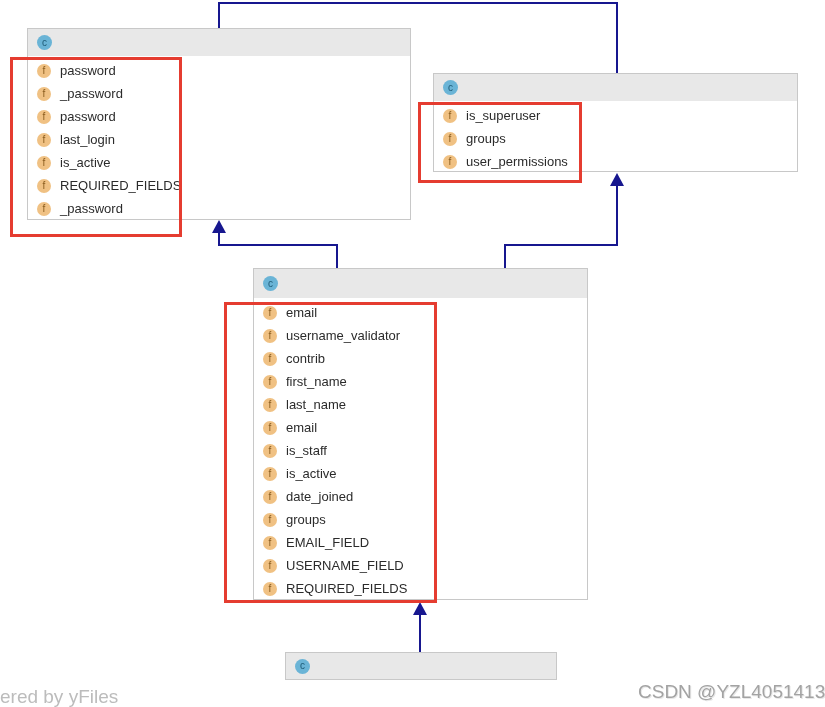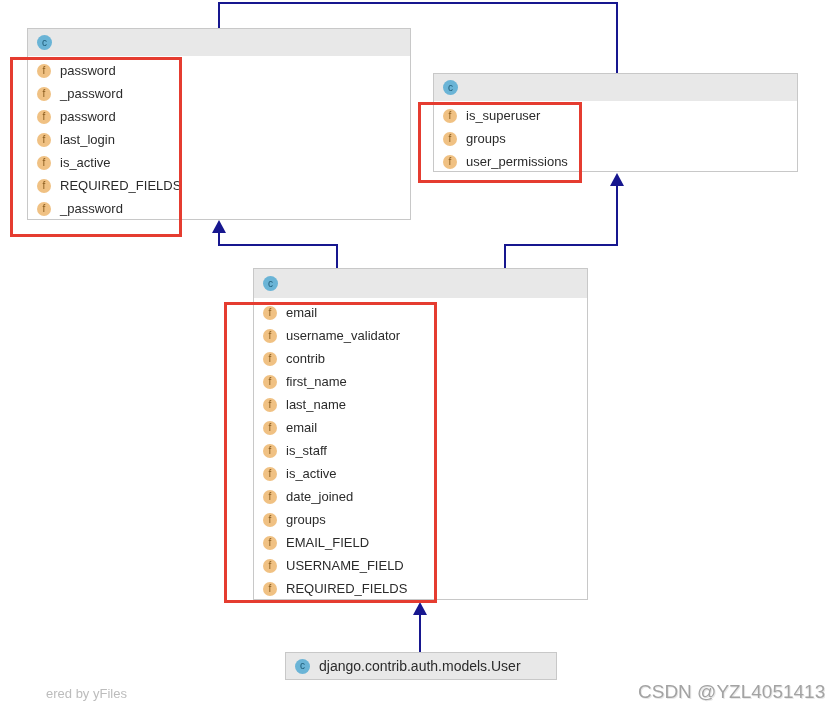--- a/index.html
+++ b/index.html
@@ -72,24 +72,23 @@
   .highlight {
     position: absolute;
     border: 3px solid #e53c30;
     background: transparent;
   }
 
   
   .wm-left {
     position: absolute;
     left: 0; top: 686px;
-    font-size: 13px;
+    font-size: 19px;
     color: #bcbcbc;
     white-space: nowrap;
-    margin-left: 46px;
   }
   .wm-right {
     position: absolute;
     left: 638px; top: 681px;
     font-size: 19px;
     color: #a3a3a3;
     text-shadow: 1px 1px 0 #e8e8e8;
     white-space: nowrap;
   }
 </style>
@@ -227,21 +226,20 @@
       <div class="field-row">
         <span class="icon field-icon">f</span>
         <span>REQUIRED_FIELDS</span>
       </div>
     </div>
   </div>
 
   <div class="class-box header-only" style="left:285px; top:652px; width:272px; height:28px;">
     <div class="class-header">
       <span class="icon class-icon">c</span>
-      <span class="class-name">django.contrib.auth.models.User</span>
     </div>
   </div>
 
   <div class="highlight" style="left:10px; top:57px; width:172px; height:180px;"></div>
   <div class="highlight" style="left:418px; top:102px; width:164px; height:81px;"></div>
   <div class="highlight" style="left:224px; top:302px; width:213px; height:301px;"></div>
 
   <div class="wm-left">ered by yFiles</div>
   <div class="wm-right">CSDN @YZL40514131</div>
 

